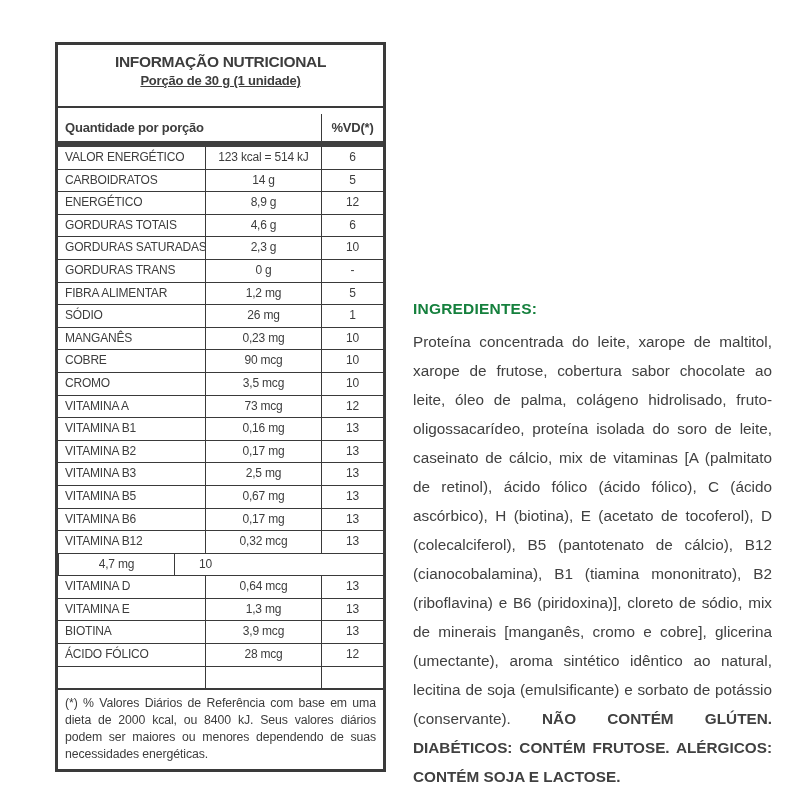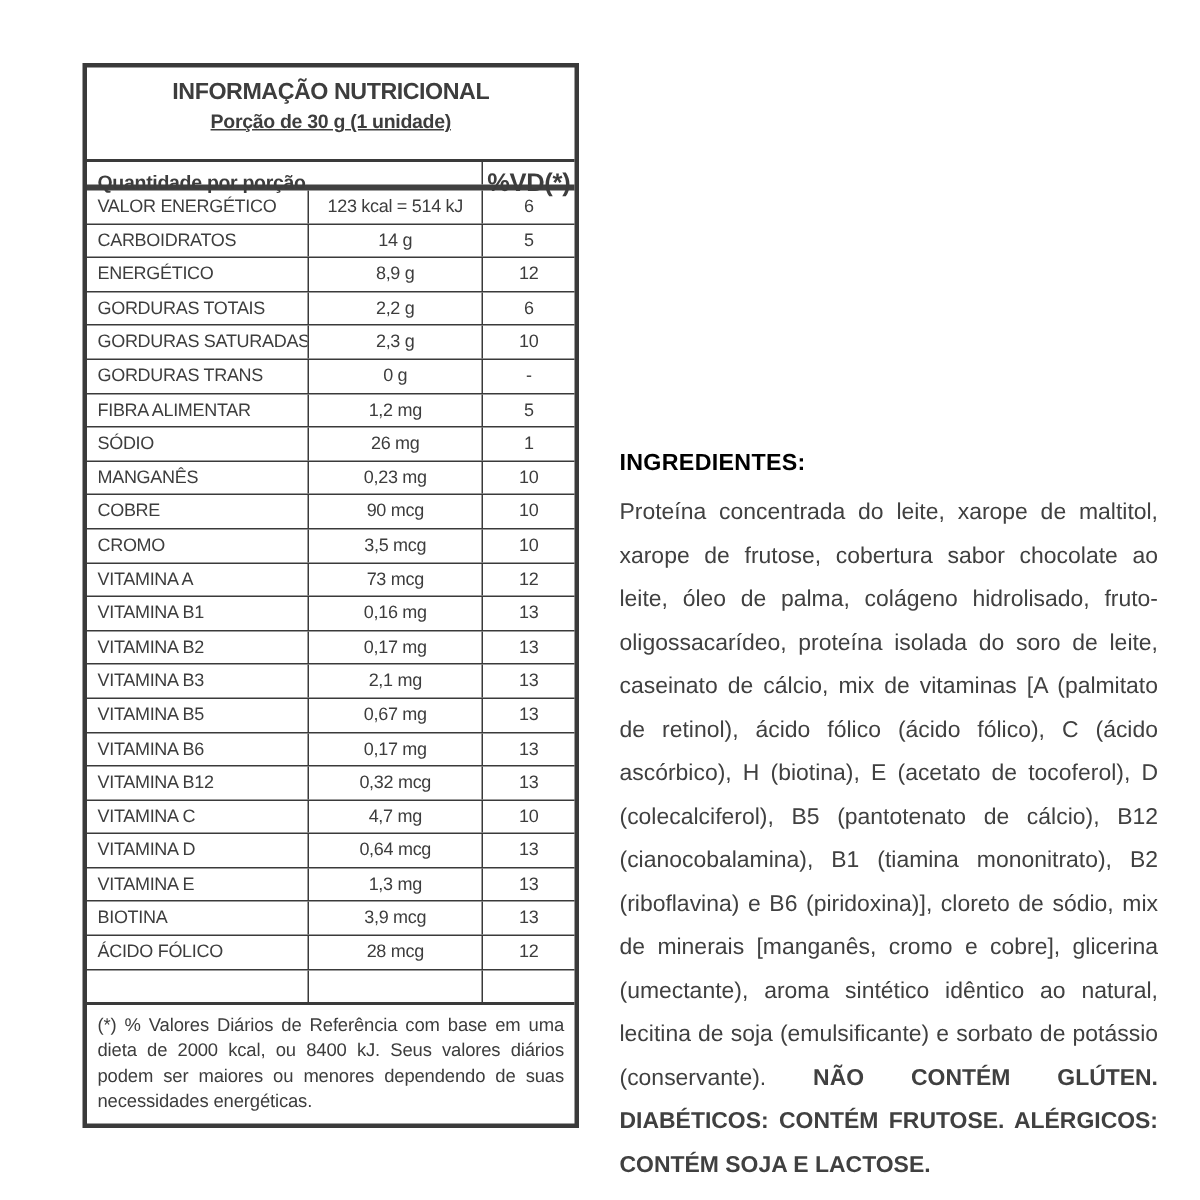--- a/index.html
+++ b/index.html
@@ -37,34 +37,35 @@
     letter-spacing: -0.3px;
   }
   .title-block .t2 {
     font-size: 13px;
     font-weight: 700;
     line-height: 18px;
     text-decoration: underline;
   }
   .colhead-row {
     display: flex;
-    height: 19px;
-    border-bottom: 4px solid #404040;
+    height: 39px;
+    border-bottom: 6px solid #404040;
+    align-items: flex-end;
   }
   .colhead-row .ch-left {
     flex: 1;
     font-size: 13px;
     font-weight: 700;
     line-height: 27px;
     padding-left: 7px;
   }
   .colhead-row .ch-right {
     width: 62px;
     border-left: 1.5px solid #3a3a3a;
-    font-size: 17px;
+    font-size: 13px;
     font-weight: 700;
     line-height: 27px;
     text-align: center;
   }
   .n-row {
     display: flex;
     height: 22.6px;
     border-bottom: 1.5px solid #3a3a3a;
     font-size: 12px;
   }
@@ -100,21 +101,21 @@
   
   .ingredients {
     position: absolute;
     left: 413px;
     top: 300px;
     width: 359px;
   }
   .ingredients .ing-heading {
     font-size: 15.5px;
     font-weight: 700;
-    color: #000000;
+    color: #15803d;
     margin-bottom: 9px;
     letter-spacing: 0.2px;
   }
   .ingredients .ing-text {
     font-size: 15.3px;
     line-height: 29px;
     text-align: justify;
     color: #404040;
   }
   .ingredients .ing-text .warn {
@@ -152,21 +153,21 @@
   </div>
 
   <div class="n-row">
     <div class="c-name">ENERGÉTICO</div>
     <div class="c-amount">8,9 g</div>
     <div class="c-dv">12</div>
   </div>
 
   <div class="n-row">
     <div class="c-name">GORDURAS TOTAIS</div>
-    <div class="c-amount">2,2 g</div>
+    <div class="c-amount">4,6 g</div>
     <div class="c-dv">6</div>
   </div>
 
   <div class="n-row">
     <div class="c-name">GORDURAS SATURADAS</div>
     <div class="c-amount">2,3 g</div>
     <div class="c-dv">10</div>
   </div>
 
   <div class="n-row">
@@ -219,21 +220,21 @@
   </div>
 
   <div class="n-row">
     <div class="c-name">VITAMINA B2</div>
     <div class="c-amount">0,17 mg</div>
     <div class="c-dv">13</div>
   </div>
 
   <div class="n-row">
     <div class="c-name">VITAMINA B3</div>
-    <div class="c-amount">2,1 mg</div>
+    <div class="c-amount">2,5 mg</div>
     <div class="c-dv">13</div>
   </div>
 
   <div class="n-row">
     <div class="c-name">VITAMINA B5</div>
     <div class="c-amount">0,67 mg</div>
     <div class="c-dv">13</div>
   </div>
 
   <div class="n-row">
@@ -242,21 +243,20 @@
     <div class="c-dv">13</div>
   </div>
 
   <div class="n-row">
     <div class="c-name">VITAMINA B12</div>
     <div class="c-amount">0,32 mcg</div>
     <div class="c-dv">13</div>
   </div>
 
   <div class="n-row">
-    <div class="c-name">VITAMINA C</div>
     <div class="c-amount">4,7 mg</div>
     <div class="c-dv">10</div>
   </div>
 
   <div class="n-row">
     <div class="c-name">VITAMINA D</div>
     <div class="c-amount">0,64 mcg</div>
     <div class="c-dv">13</div>
   </div>
 

